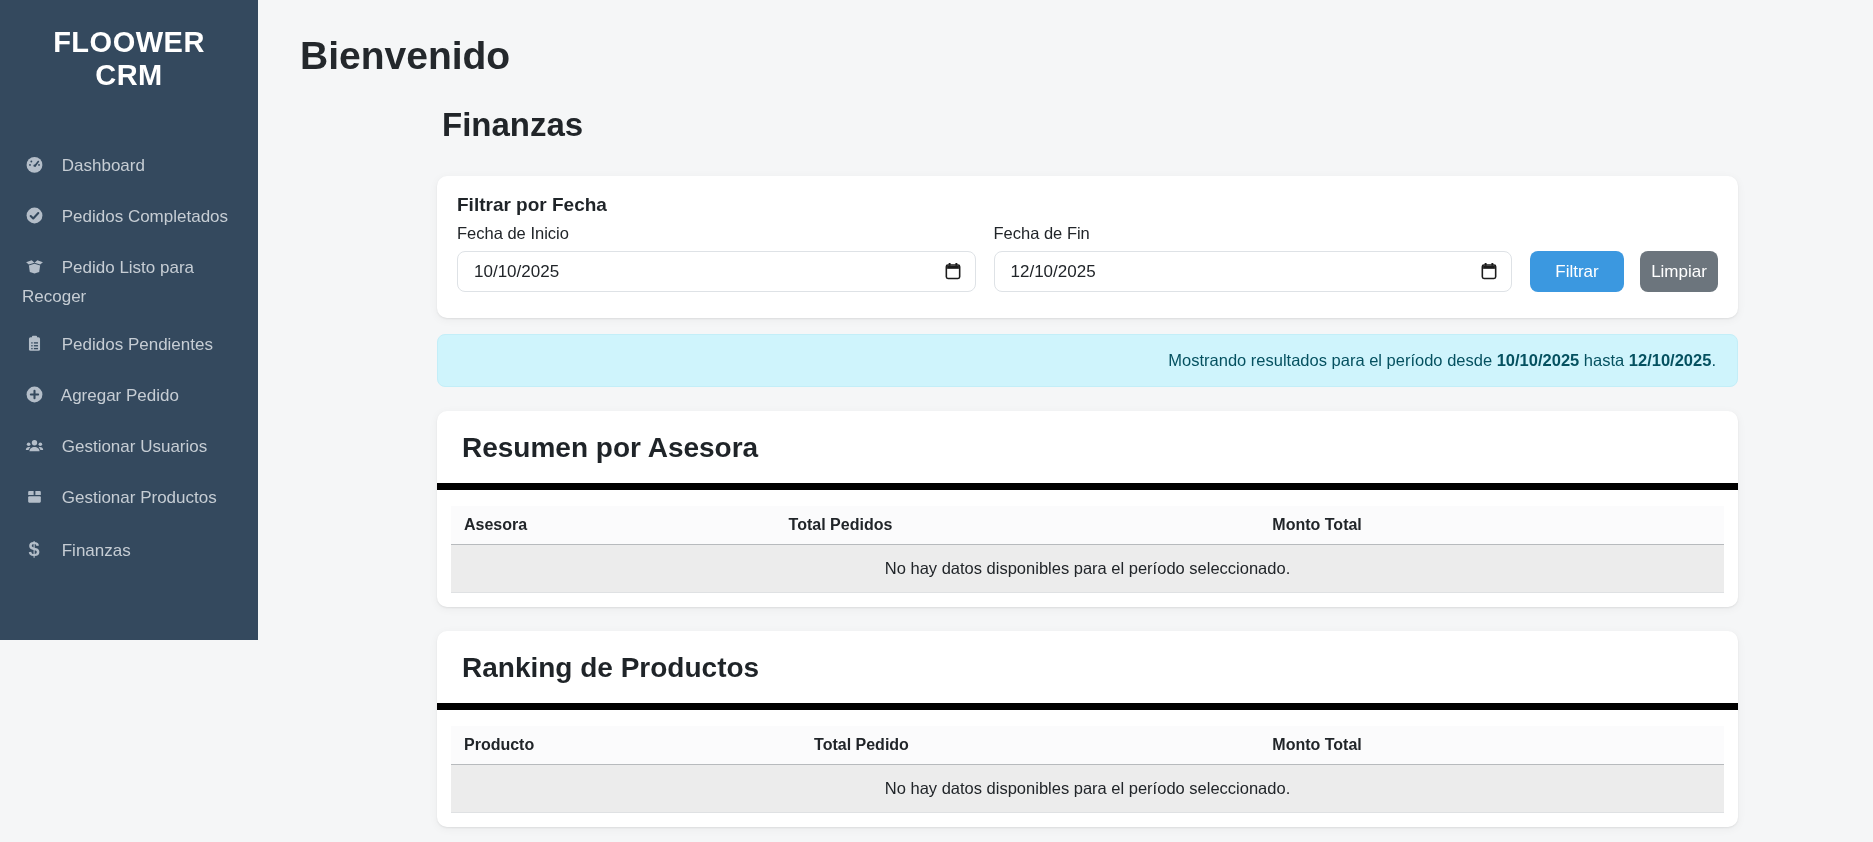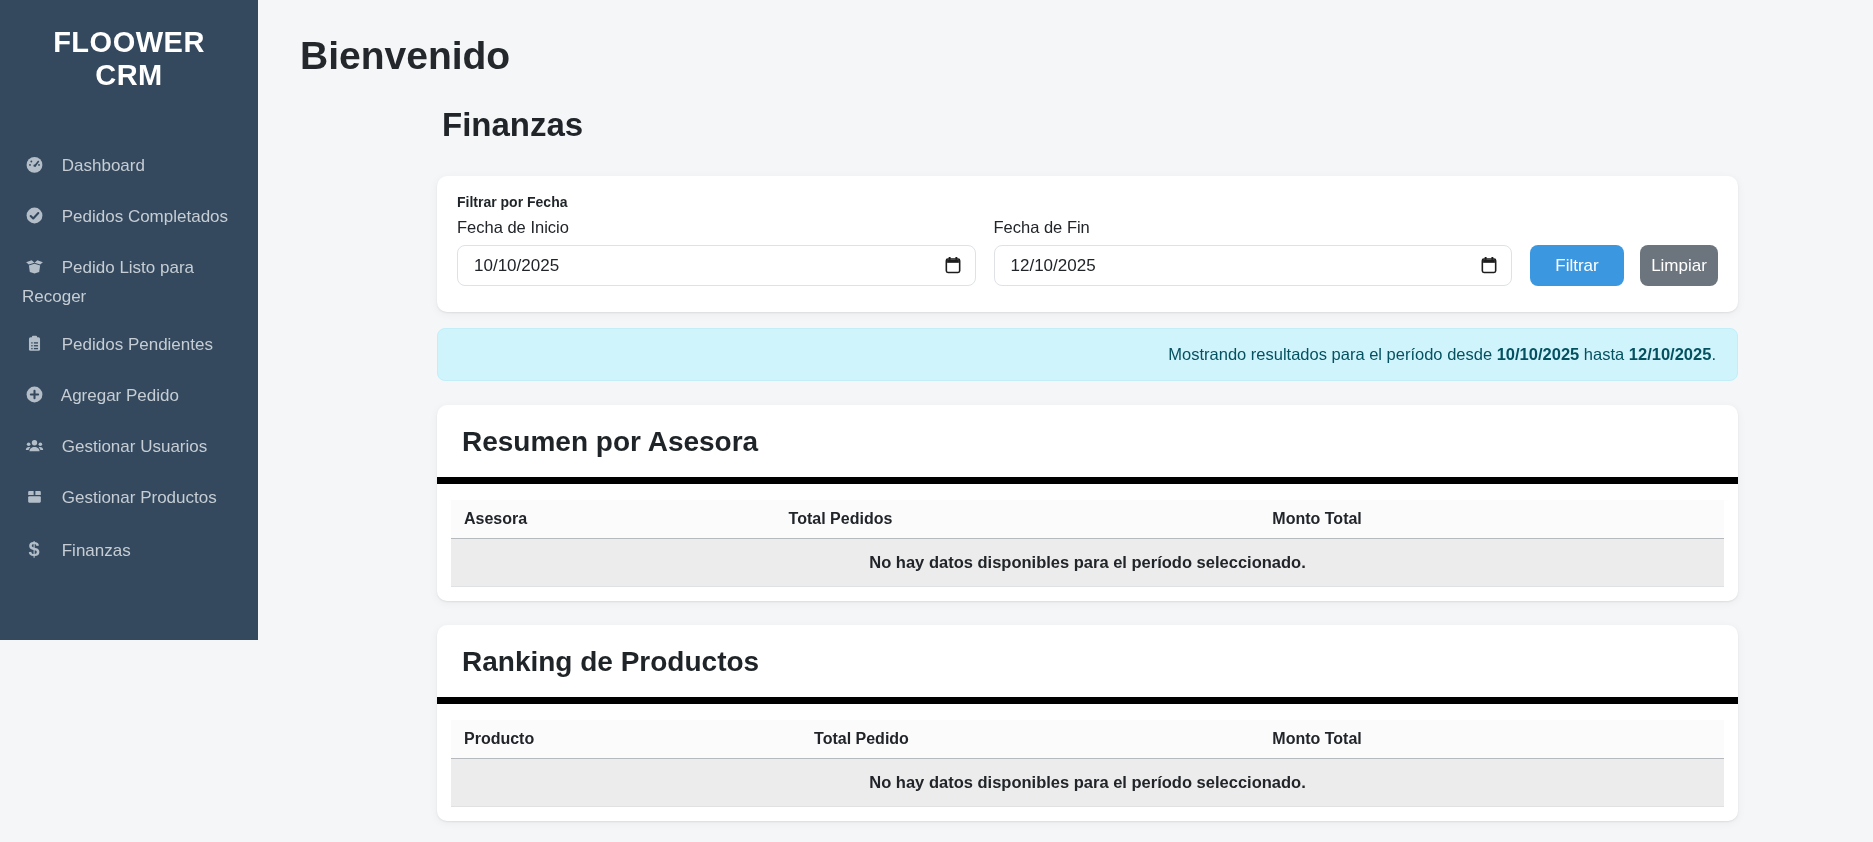--- a/index.html
+++ b/index.html
@@ -60,21 +60,21 @@
     margin: 28px 0 0 5px;
     line-height: 38px;
   }
   .card {
     background: #ffffff;
     border-radius: 10px;
     box-shadow: 0 1px 2px rgba(0,0,0,0.07), 0 2px 10px rgba(0,0,0,0.05);
   }
   
   .filter-card { margin-top: 32px; padding: 18px 20px 26px; }
-  .filter-title { font-size: 14px; font-weight: 700; margin: 0 0 8px 0; color: #1f2428; }
+  .filter-title { font-size: 19px; font-weight: 700; margin: 0 0 8px 0; color: #1f2428; }
   .filter-row { display: flex; align-items: flex-end; gap: 18px; }
   .filter-col { flex: 1 1 0; }
   .field-label { font-size: 16.5px; color: #212529; margin-bottom: 8px; }
   .date-wrap { position: relative; }
   .date-input {
     width: 100%; height: 41px;
     border: 1px solid #dee2e6; border-radius: 8px;
     padding: 0 44px 0 16px;
     font-size: 17px; color: #212529;
     font-family: "Liberation Sans", sans-serif;
@@ -120,21 +120,20 @@
     border-bottom: 1px solid #b7babd;
     color: #212529;
   }
   .data-table td.empty-cell {
     text-align: center;
     padding: 14px 26px;
     background: #ececec;
     border-bottom: 1px solid #dfe1e3;
     color: #212529;
     font-size: 16.5px;
-    font-weight: bold;
   }
 </style>
 </head>
 <body>
 
 <aside class="sidebar">
   <h1 class="brand">FLOOWER CRM</h1>
 
   <nav class="nav">
 

